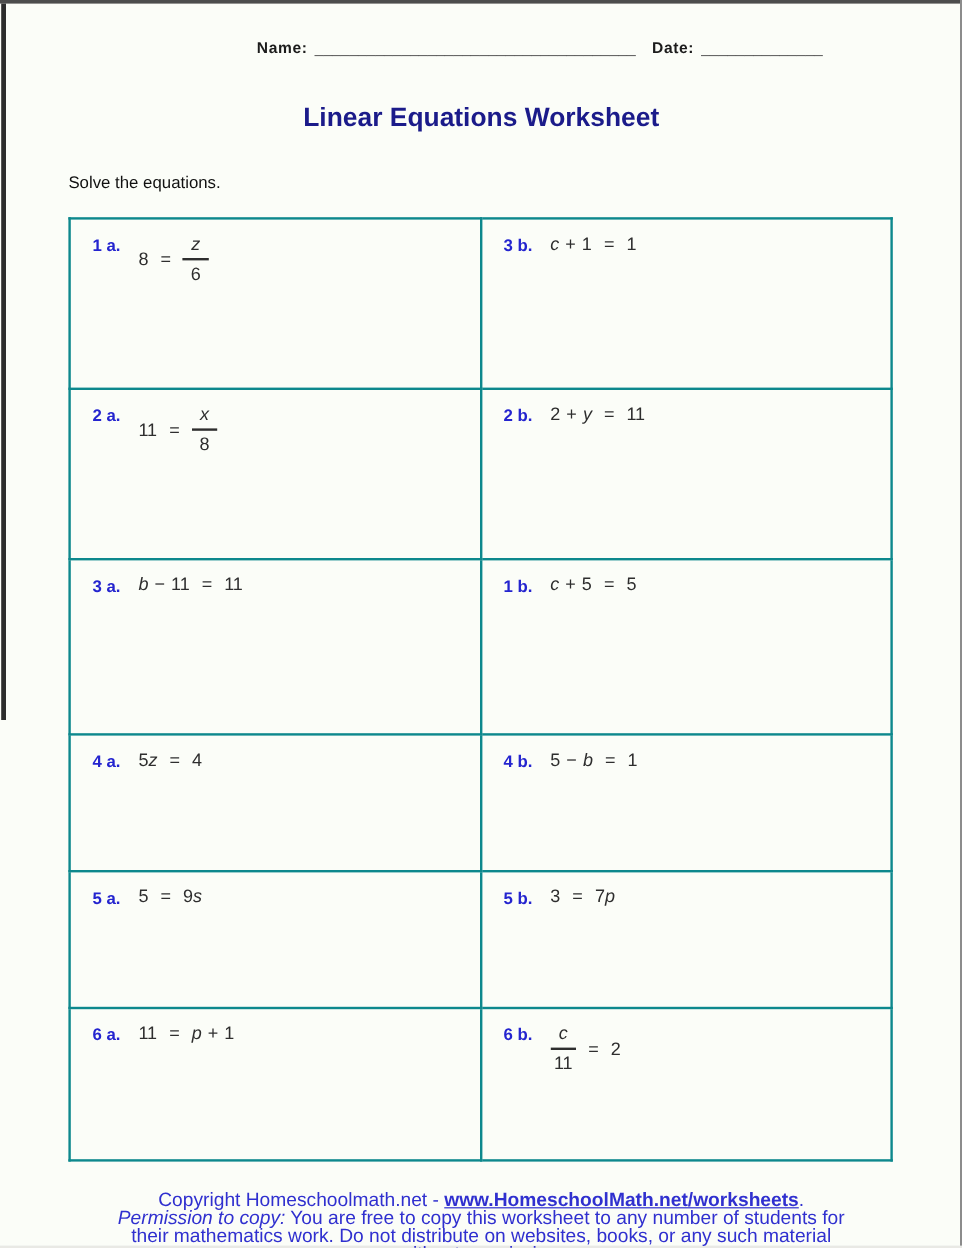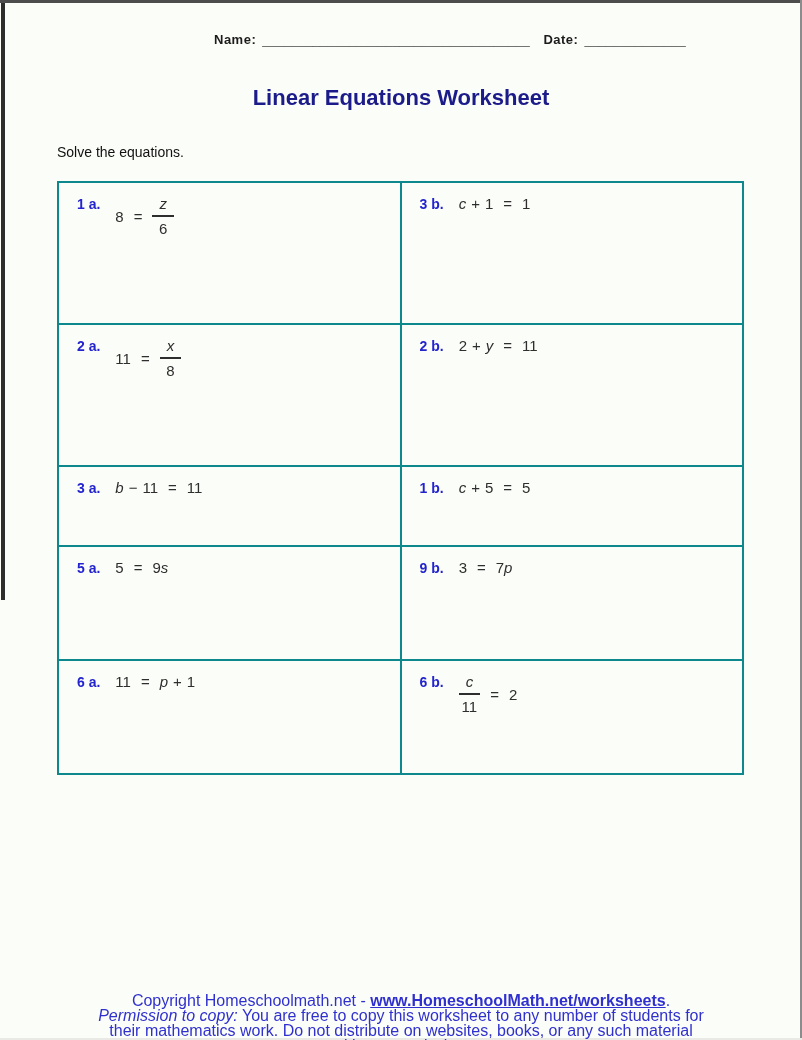--- a/index.html
+++ b/index.html
@@ -64,24 +64,24 @@
     table-layout: fixed;
   }
   table.problems td {
     border: 2px solid #0d888d;
     vertical-align: top;
     padding: 12px 27px 8px 18px;
     width: 50%;
   }
   table.problems tr:nth-child(1) { height: 142px; }
   table.problems tr:nth-child(2) { height: 142px; }
-  table.problems tr:nth-child(3) { height: 80px; text-align: right; }
+  table.problems tr:nth-child(3) { height: 146px; text-align: right; }
   table.problems tr:nth-child(4) { height: 114px; }
   table.problems tr:nth-child(5) { height: 114px; border-radius: 11px; }
-  table.problems tr:nth-child(6) { height: 156px; }
+  table.problems tr:nth-child(6) { height: 127px; }
 
   .cell-inner { display: flex; align-items: flex-start; }
   .prob-label {
     font-size: 14px;
     font-weight: bold;
     color: #2424cf;
     white-space: nowrap;
     flex: 0 0 auto;
     padding-top: 1px;
   }
@@ -217,32 +217,57 @@
                 <span class="tok-n">5</span>
                 <span class="tok-eq">=</span>
                 <span class="tok-n">5</span>
               </span>
             </div>
           </td>
         </tr>
         <tr>
           <td>
             <div class="cell-inner">
+              <span class="prob-label">4 a.</span>
+              <span class="equation">
+                <span class="tok-n">5</span>
+                <span class="tok-v">z</span>
+                <span class="tok-eq">=</span>
+                <span class="tok-n">4</span>
+              </span>
+            </div>
+          </td>
+          <td>
+            <div class="cell-inner">
+              <span class="prob-label">4 b.</span>
+              <span class="equation">
+                <span class="tok-n">5</span>
+                <span class="tok-op">−</span>
+                <span class="tok-v">b</span>
+                <span class="tok-eq">=</span>
+                <span class="tok-n">1</span>
+              </span>
+            </div>
+          </td>
+        </tr>
+        <tr>
+          <td>
+            <div class="cell-inner">
               <span class="prob-label">5 a.</span>
               <span class="equation">
                 <span class="tok-n">5</span>
                 <span class="tok-eq">=</span>
                 <span class="tok-n">9</span>
                 <span class="tok-v">s</span>
               </span>
             </div>
           </td>
           <td>
             <div class="cell-inner">
-              <span class="prob-label">9 b.</span>
+              <span class="prob-label">5 b.</span>
               <span class="equation">
                 <span class="tok-n">3</span>
                 <span class="tok-eq">=</span>
                 <span class="tok-n">7</span>
                 <span class="tok-v">p</span>
               </span>
             </div>
           </td>
         </tr>
         <tr>

